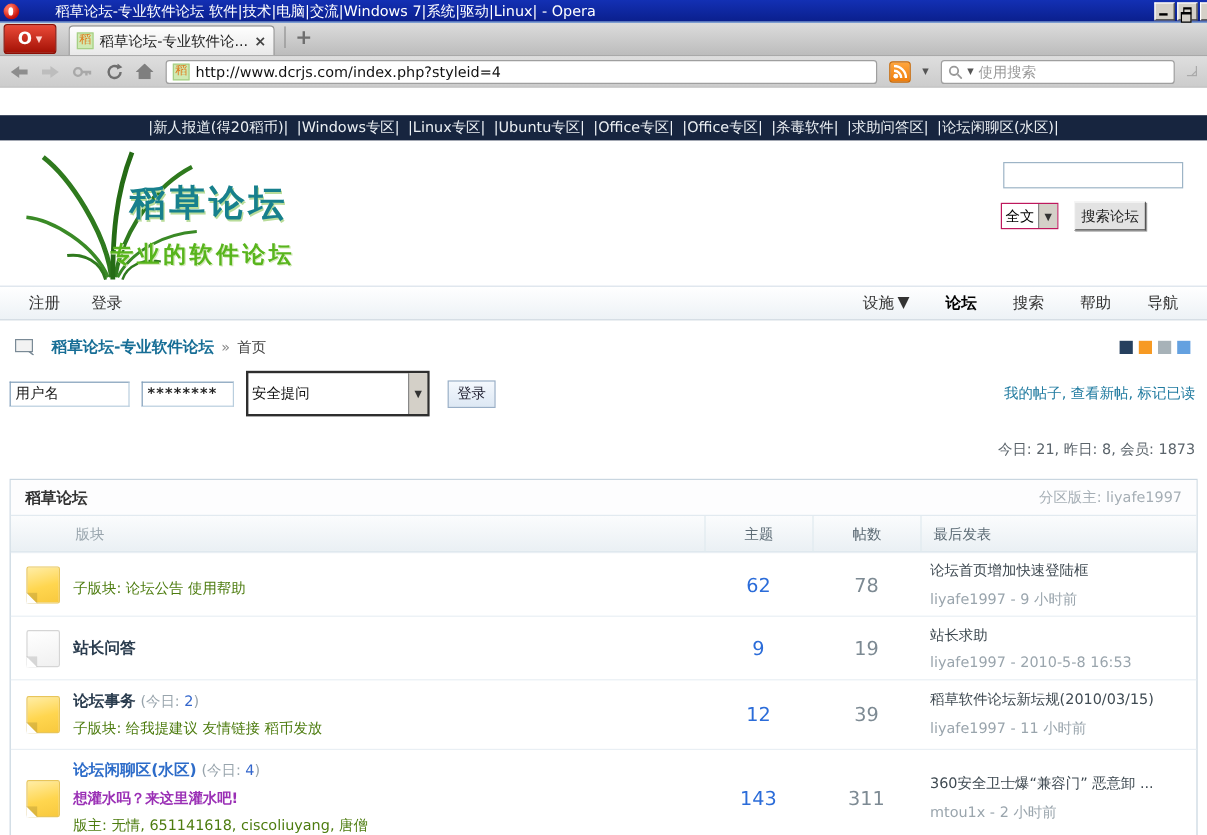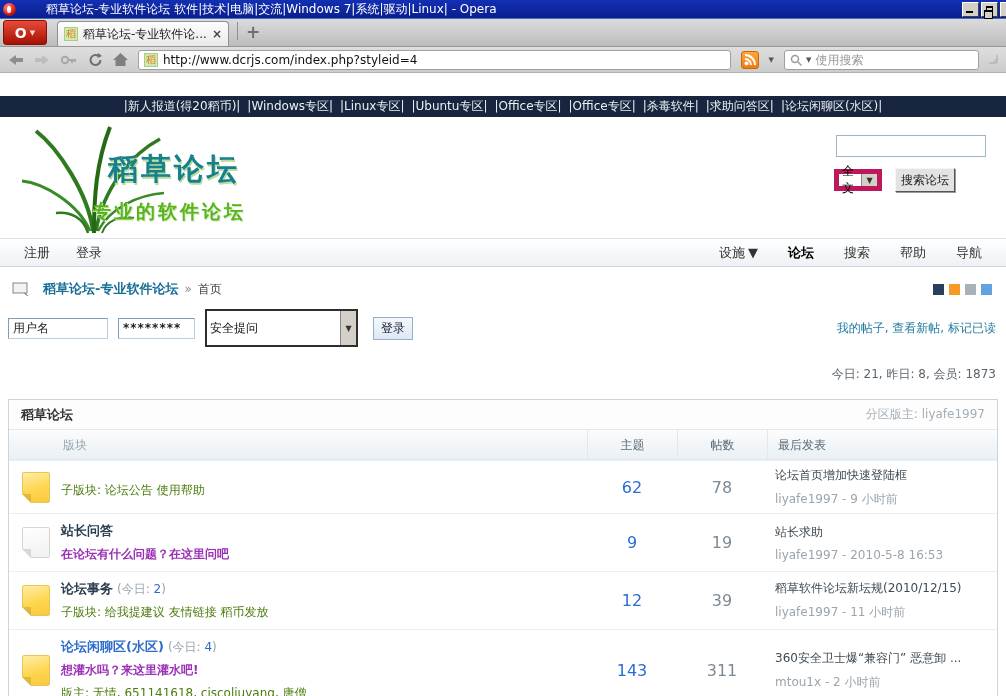--- a/index.html
+++ b/index.html
@@ -59,21 +59,21 @@
   .darknav span { cursor:default; }
 
   .siteheader { height:121px; position:relative; }
   .logo-grass { position:absolute; left:18px; top:6px; }
   .logo-title { position:absolute; left:108px; top:32px; font-size:30px; font-weight:bold; color:#17808d;
                 letter-spacing:3px; text-shadow:1px 2px 0 #b9dc9a; }
   .logo-sub { position:absolute; left:92px; top:82px; font-size:19px; font-weight:bold; color:#58b51d;
               letter-spacing:3px; text-shadow:1px 1px 0 #d3e8b8; }
   .hsearch-input { position:absolute; right:20px; top:18px; width:150px; height:22px; border:1px solid #9db4c6;
                    font-size:12px; padding:0 4px; outline:none; }
-  .hscope { position:absolute; left:834px; top:52px; width:48px; height:22px; background:#fff; border:5px solid #be185d;
+  .hscope { position:absolute; left:834px; top:52px; width:48px; height:22px; background:#fff; border:1px solid #be185d;
             display:flex; align-items:center; }
   .hscope .sval { flex:1; padding-left:3px; font-size:12px; }
   .selbtn { width:16px; height:100%; background:#d4d0c8; border-left:1px solid #888; font-size:8px; color:#333;
             display:flex; align-items:center; justify-content:center; }
   .hsearch-btn { position:absolute; left:895px; top:51px; width:60px; height:24px; background:#e3e3e3;
                  border:1px solid; border-color:#f5f5f5 #555 #555 #f5f5f5; box-shadow:1px 1px 0 #999;
                  font-size:12px; color:#222; display:flex; align-items:center; justify-content:center; }
 
   .menubar { height:29px; border-top:1px solid #d9e2ea; border-bottom:1px solid #ccd6df;
              background:linear-gradient(#ffffff,#edf2f6); display:flex; align-items:center;
@@ -333,21 +333,20 @@
         <div class="lastt">论坛首页增加快速登陆框</div>
         <div class="lastm">liyafe1997 - 9 小时前</div>
       </div>
     </div>
 
     <div class="fgrid frow">
       <div class="fcell1">
         <span class="ficon old"></span>
         <div class="ftext">
           <div><span class="fname">站长问答</span></div>
-          <div class="fdesc">在论坛有什么问题？在这里问吧</div>
         </div>
       </div>
       <span class="cnum cthreads">9</span>
       <span class="cnum cposts">19</span>
       <div class="clast">
         <div class="lastt">站长求助</div>
         <div class="lastm">liyafe1997 - 2010-5-8 16:53</div>
       </div>
     </div>
 
@@ -355,21 +354,21 @@
       <div class="fcell1">
         <span class="ficon new"></span>
         <div class="ftext">
           <div><span class="fname">论坛事务</span><span class="ftoday"><span>(今日: </span><span class="t-blue">2</span><span>)</span></span></div>
           <div class="fsub">子版块: 给我提建议  友情链接  稻币发放</div>
         </div>
       </div>
       <span class="cnum cthreads">12</span>
       <span class="cnum cposts">39</span>
       <div class="clast">
-        <div class="lastt">稻草软件论坛新坛规(2010/12/15)</div>
+        <div class="lastt">稻草软件论坛新坛规(2010/03/15)</div>
         <div class="lastm">liyafe1997 - 11 小时前</div>
       </div>
     </div>
 
     <div class="fgrid frow tall">
       <div class="fcell1">
         <span class="ficon new"></span>
         <div class="ftext">
           <div><span class="fname blue">论坛闲聊区(水区)</span><span class="ftoday"><span>(今日: </span><span class="t-blue">4</span><span>)</span></span></div>
           <div class="fdesc">想灌水吗？来这里灌水吧!</div>

